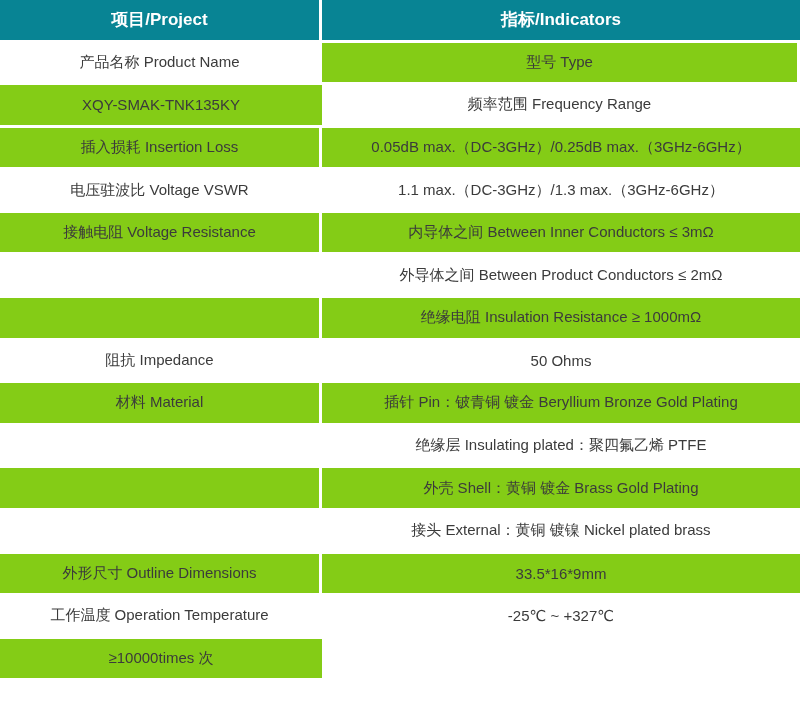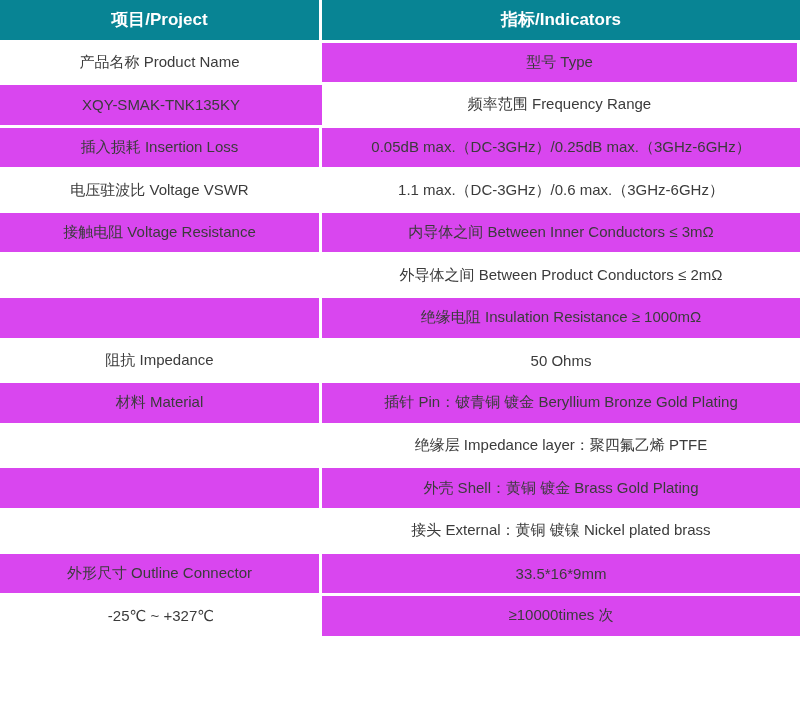--- a/index.html
+++ b/index.html
@@ -29,21 +29,21 @@
     white-space: nowrap;
     overflow: hidden;
   }
   .c1 { border-right: 3px solid #ffffff; }
   .head {
     background: #088494;
     color: #ffffff;
     font-weight: bold;
     font-size: 17px;
   }
-  .t { background: #d946ef; }
+  .t { background: #84cc16; }
   .w { background: #ffffff; text-align: center; }
 </style>
 </head>
 <body>
 
 <div class="tbl">
 
   <div class="cell c1 head">项目/Project</div>
   <div class="cell c2 head">指标/Indicators</div>
 
@@ -51,46 +51,47 @@
 
   <div class="cell c1 t">型号 Type</div>
   <div class="cell c2 t">XQY-SMAK-TNK135KY</div>
 
   <div class="cell c1 w">频率范围 Frequency Range</div>
 
   <div class="cell c1 t">插入损耗 Insertion Loss</div>
   <div class="cell c2 t">0.05dB max.（DC-3GHz）/0.25dB max.（3GHz-6GHz）</div>
 
   <div class="cell c1 w">电压驻波比 Voltage VSWR</div>
-  <div class="cell c2 w">1.1 max.（DC-3GHz）/0.6 max.（3GHz-6GHz）</div>
+  <div class="cell c2 w">1.1 max.（DC-3GHz）/1.3 max.（3GHz-6GHz）</div>
 
   <div class="cell c1 t">接触电阻 Voltage Resistance</div>
   <div class="cell c2 t">内导体之间 Between Inner Conductors ≤ 3mΩ</div>
 
   <div class="cell c1 w"></div>
   <div class="cell c2 w">外导体之间 Between Product Conductors ≤ 2mΩ</div>
 
   <div class="cell c1 t"></div>
   <div class="cell c2 t">绝缘电阻 Insulation Resistance ≥ 1000mΩ</div>
 
   <div class="cell c1 w">阻抗 Impedance</div>
   <div class="cell c2 w">50 Ohms</div>
 
   <div class="cell c1 t">材料 Material</div>
   <div class="cell c2 t">插针 Pin：铍青铜 镀金 Beryllium Bronze Gold Plating</div>
 
   <div class="cell c1 w"></div>
-  <div class="cell c2 w">绝缘层 Impedance layer：聚四氟乙烯 PTFE</div>
+  <div class="cell c2 w">绝缘层 Insulating plated：聚四氟乙烯 PTFE</div>
 
   <div class="cell c1 t"></div>
   <div class="cell c2 t">外壳 Shell：黄铜 镀金 Brass Gold Plating</div>
 
   <div class="cell c1 w"></div>
   <div class="cell c2 w">接头 External：黄铜 镀镍 Nickel plated brass</div>
 
-  <div class="cell c1 t">外形尺寸 Outline Connector</div>
+  <div class="cell c1 t">外形尺寸 Outline Dimensions</div>
   <div class="cell c2 t">33.5*16*9mm</div>
 
+  <div class="cell c1 w">工作温度 Operation Temperature</div>
   <div class="cell c2 w">-25℃ ~ +327℃</div>
 
   <div class="cell c2 t">≥10000times 次</div>
 
 </div>
 
 </body></html>

